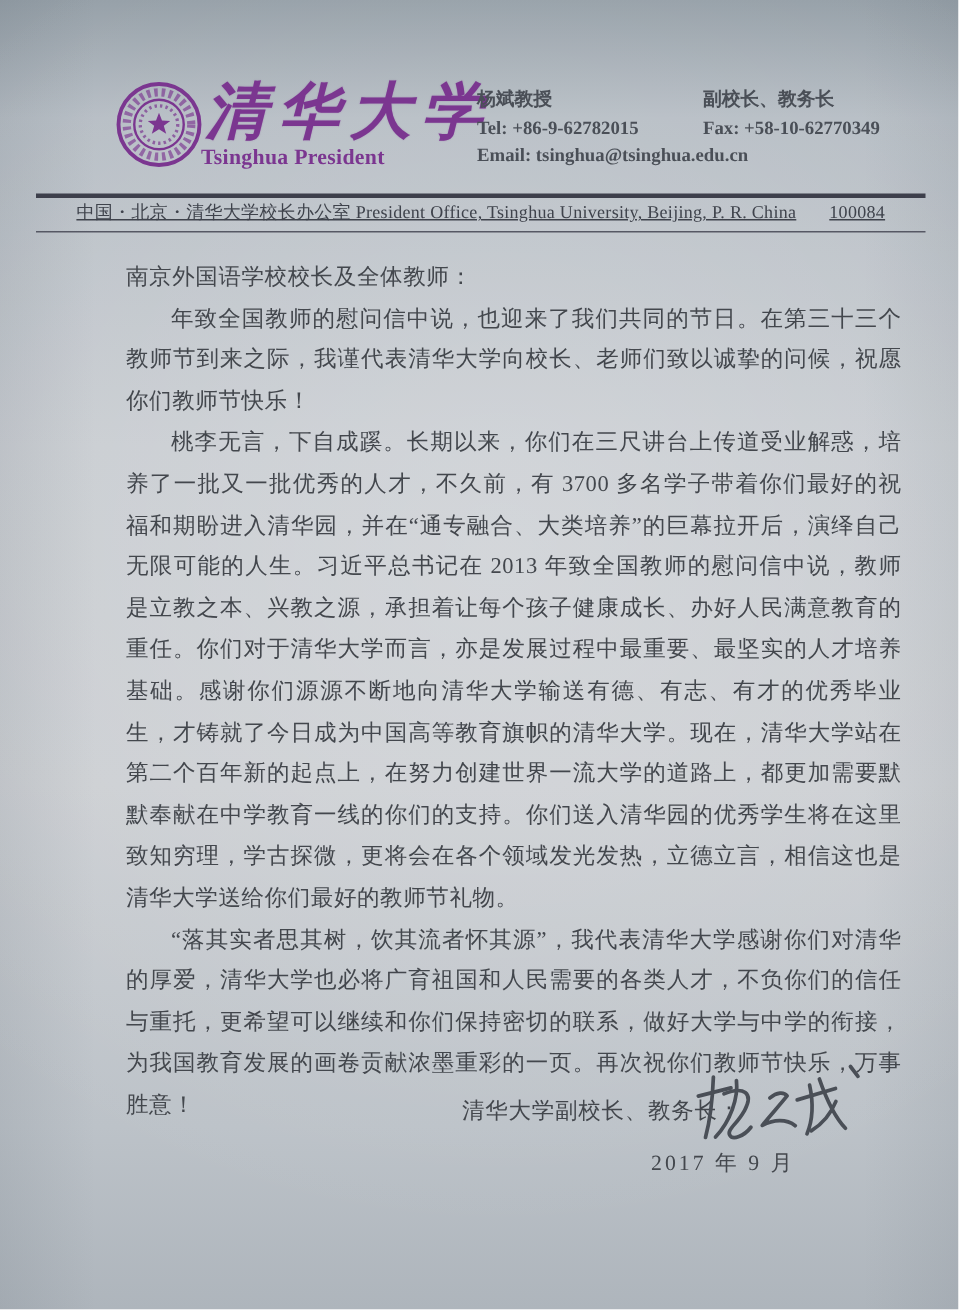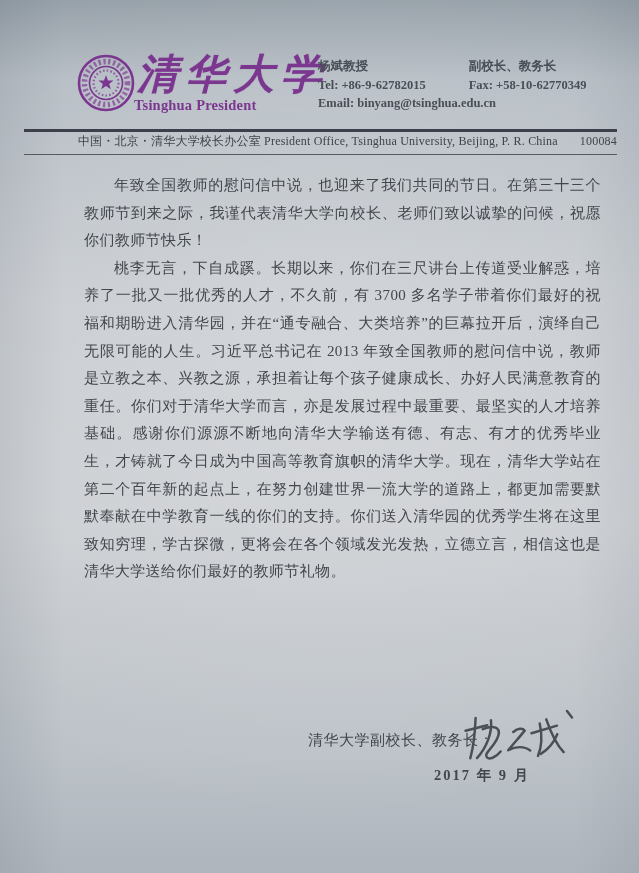--- a/index.html
+++ b/index.html
@@ -31,36 +31,36 @@
   .contact{
     left:318px;top:57px;width:304px;
     font-size:12.5px;line-height:18.5px;color:#4a4f57;font-weight:bold;
   }
   .contact table{border-collapse:collapse;width:100%;}
   .contact td{padding:0;vertical-align:top;white-space:nowrap;}
   .contact td.c2{padding-left:14px;}
   .rule-thick{left:24px;top:129px;width:593px;height:3px;background:#3d3f4b;}
   .rule-thin{left:24px;top:154px;width:593px;height:1px;background:#565864;}
   .address-row{
-    left:24px;top:133px;width:593px;text-align:right;
-    font-size:12px;color:#3f434c;white-space:nowrap;letter-spacing:.2px;
+    left:24px;top:133px;width:593px;text-align:center;
+    font-size:12px;color:#3f434c;white-space:nowrap;letter-spacing:.2px;text-decoration:underline;
   }
   .address-row .postcode{margin-left:22px;}
   
   .letter-body{
     left:84px;top:172px;width:517px;
     font-size:15px;line-height:27.6px;text-align:justify;
     color:#43474d;letter-spacing:.4px;
   }
   .letter-body p{margin:0;}
   .letter-body p.para{text-indent:2em;}
   
   .sign-label{left:308px;top:731px;font-size:15px;letter-spacing:.5px;color:#43474d;}
   .signature{left:460px;top:703px;width:124px;height:64px;transform:rotate(-2deg);}
-  .date-row{left:434px;top:766px;font-size:14.5px;letter-spacing:2px;color:#43474d;font-weight:bold;}
+  .date-row{left:434px;top:766px;font-size:14.5px;letter-spacing:2px;color:#43474d;}
 </style>
 </head>
 <body>
 
 <div class="photo">
 
   <svg class="abs seal" viewBox="0 0 60 60" aria-hidden="true">
     <circle cx="30" cy="30" r="27" fill="none" stroke="#7b3690" stroke-width="2.6"></circle>
     <circle cx="30" cy="30" r="21.5" fill="none" stroke="#7b3690" stroke-width="5.5" stroke-dasharray="2.3 2.6" opacity="0.65"></circle>
     <circle cx="30" cy="30" r="16.5" fill="none" stroke="#7b3690" stroke-width="1.6"></circle>
@@ -76,35 +76,37 @@
       <tbody>
           <tr>
         <td>杨斌教授</td>
         <td class="c2">副校长、教务长</td>
       </tr>
       <tr>
         <td>Tel: +86-9-62782015</td>
         <td class="c2">Fax: +58-10-62770349</td>
       </tr>
       <tr>
-        <td colspan="2">Email: binyang@tsinghua.edu.cn</td>
+        <td colspan="2">Email: tsinghua@tsinghua.edu.cn</td>
       </tr>
     </tbody>
       </table>
   </div>
 
   <div class="abs rule-thick"></div>
   <div class="abs address-row">
     <span>中国・北京・清华大学校长办公室 President Office, Tsinghua University, Beijing, P. R. China</span><span class="postcode">100084</span>
   </div>
   <div class="abs rule-thin"></div>
 
   <div class="abs letter-body">
+    <p>南京外国语学校校长及全体教师：</p>
     <p class="para">年致全国教师的慰问信中说，也迎来了我们共同的节日。在第三十三个教师节到来之际，我谨代表清华大学向校长、老师们致以诚挚的问候，祝愿你们教师节快乐！</p>
     <p class="para">桃李无言，下自成蹊。长期以来，你们在三尺讲台上传道受业解惑，培养了一批又一批优秀的人才，不久前，有 3700 多名学子带着你们最好的祝福和期盼进入清华园，并在“通专融合、大类培养”的巨幕拉开后，演绎自己无限可能的人生。习近平总书记在 2013 年致全国教师的慰问信中说，教师是立教之本、兴教之源，承担着让每个孩子健康成长、办好人民满意教育的重任。你们对于清华大学而言，亦是发展过程中最重要、最坚实的人才培养基础。感谢你们源源不断地向清华大学输送有德、有志、有才的优秀毕业生，才铸就了今日成为中国高等教育旗帜的清华大学。现在，清华大学站在第二个百年新的起点上，在努力创建世界一流大学的道路上，都更加需要默默奉献在中学教育一线的你们的支持。你们送入清华园的优秀学生将在这里致知穷理，学古探微，更将会在各个领域发光发热，立德立言，相信这也是清华大学送给你们最好的教师节礼物。</p>
+    <p class="para">“落其实者思其树，饮其流者怀其源”，我代表清华大学感谢你们对清华的厚爱，清华大学也必将广育祖国和人民需要的各类人才，不负你们的信任与重托，更希望可以继续和你们保持密切的联系，做好大学与中学的衔接，为我国教育发展的画卷贡献浓墨重彩的一页。再次祝你们教师节快乐，万事胜意！</p>
   </div>
 
   <div class="abs sign-label">清华大学副校长、教务长：</div>
   <svg class="abs signature" viewBox="0 0 130 65" aria-hidden="true">
     <g fill="none" stroke="#4a4f57" stroke-width="2.6" stroke-linecap="round" stroke-linejoin="round">
       <path d="M17 13 C16 27 14 42 10 55"></path>
       <path d="M6 26 L29 21"></path>
       <path d="M33 16 C34 28 28 44 17 55"></path>
       <path d="M24 25 C38 20 45 25 38 37 C32 47 25 50 27 54 C29 58 37 55 42 49"></path>
       <path d="M56 29 C61 25 66 25 68 28 C62 35 55 42 50 48 C58 44 67 44 73 49"></path>

